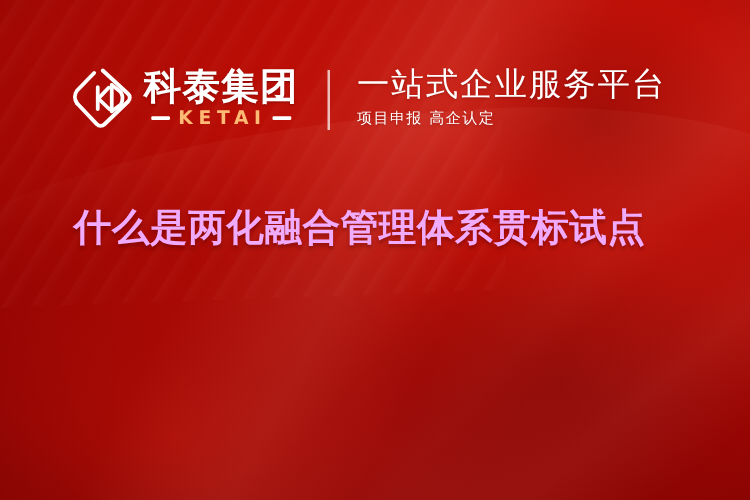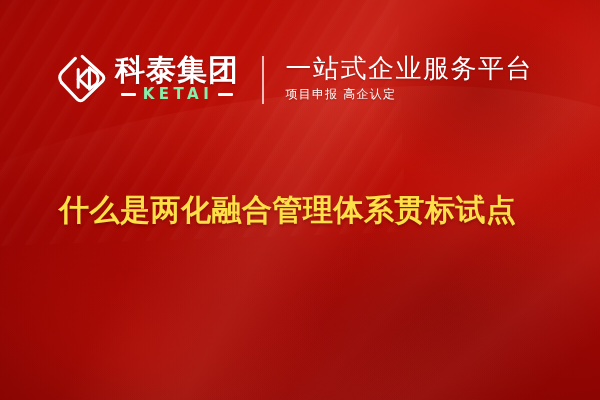--- a/index.html
+++ b/index.html
@@ -140,21 +140,21 @@
     justify-content: center;
   }
   .logo-dash {
     display: block;
     height: 3px;
     width: 15px;
     background: #ffffff;
     border-radius: 1px;
   }
   .logo-en {
-    color: #86efac;
+    color: #fdba74;
     font-size: 15px;
     font-weight: 700;
     letter-spacing: 4.5px;
     line-height: 1;
     margin: 0 5px 0 7px;
     white-space: nowrap;
   }
 
   .divider {
     width: 1.5px;
@@ -194,28 +194,27 @@
   }
 
   
   .headline {
     position: absolute;
     left: 59px;
     top: 158px;
     width: 520px;
   }
   .headline-line {
-    color: #fde047;
+    color: #f0abfc;
     font-size: 30px;
     font-weight: 700;
     letter-spacing: 0.5px;
     line-height: 50px;
     white-space: nowrap;
     text-shadow: 0 2px 3px rgba(70,0,0,.35);
-    margin-top: 27px;
   }
 </style>
 </head>
 <body>
 
 <div id="banner">
 
   <div class="bg-base"></div>
   <div class="bg-sheen-a"></div>
   <div class="bg-sheen-b"></div>

